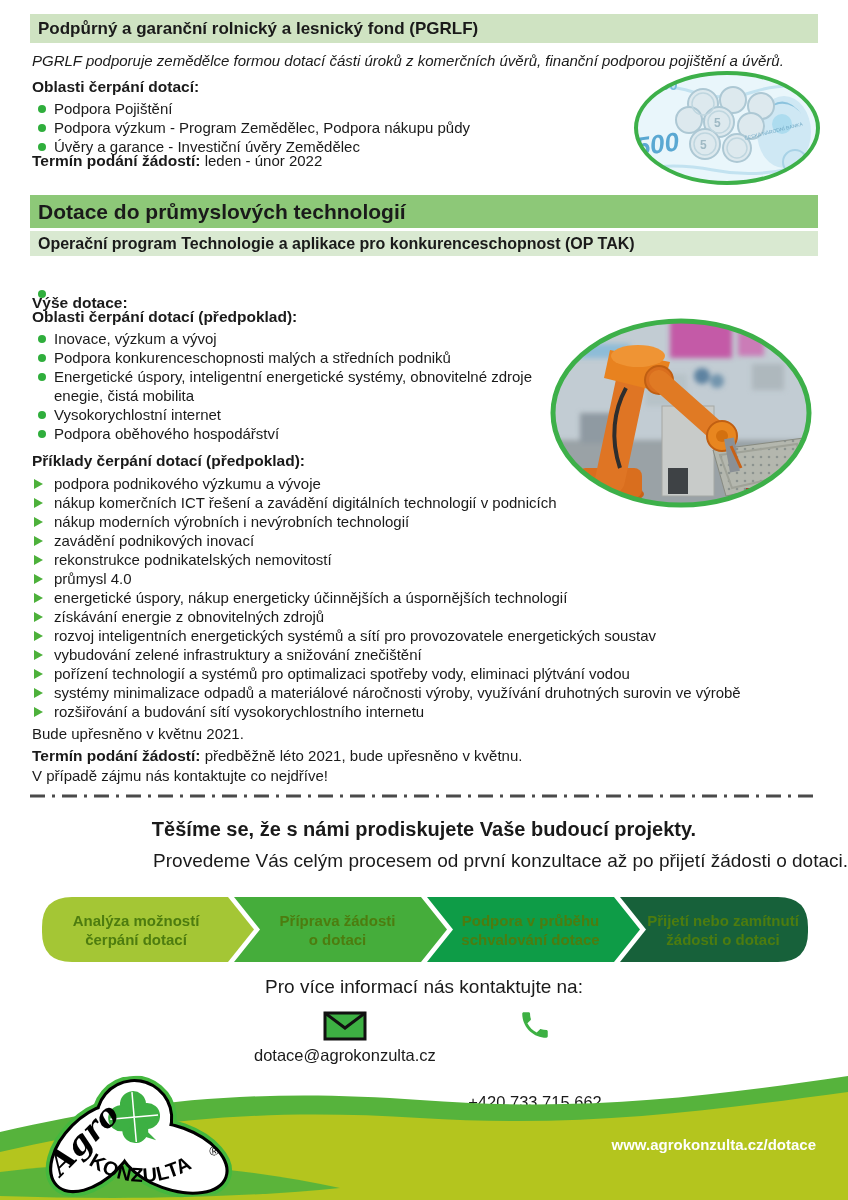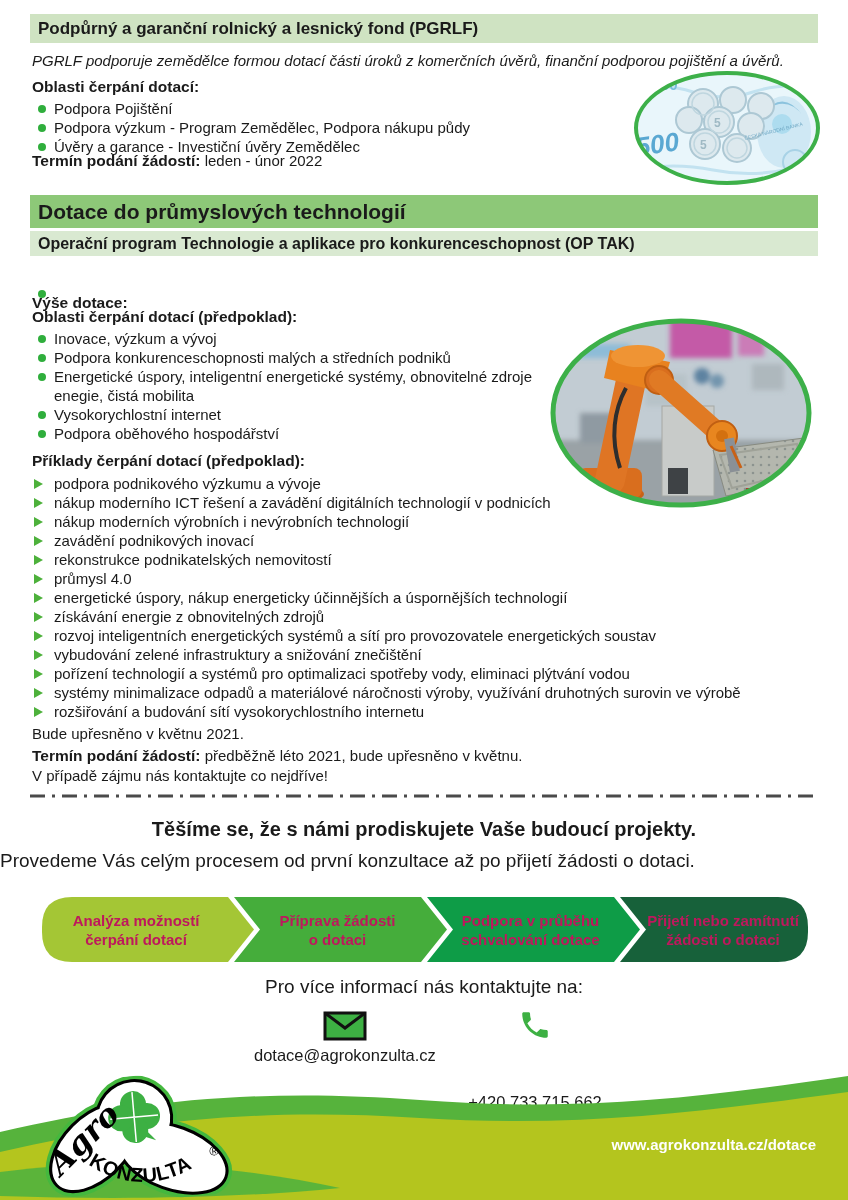--- a/index.html
+++ b/index.html
@@ -18,25 +18,25 @@
   ul{list-style:none;margin:0;padding:0;}
   .blist li,.alist li{position:relative;padding-left:22px;font-size:15px;line-height:19px;}
   .bullet{position:absolute;left:6px;top:6px;width:8px;height:8px;border-radius:50%;
           background:#2fae3c;}
   .arrow{position:absolute;left:2px;top:4.5px;width:0;height:0;
          border-left:9px solid #4db13b;border-top:5px solid transparent;
          border-bottom:5px solid transparent;}
   .sep{position:absolute;left:30px;top:793px;}
   .headline{position:absolute;left:0;width:848px;top:818px;text-align:center;
             font-size:20px;font-weight:bold;}
-  .subheadline{position:absolute;left:0;width:848px;top:850px;text-align:left;font-size:19px;}
+  .subheadline{position:absolute;left:0;width:848px;top:850px;text-align:right;font-size:19px;}
   .steps{position:absolute;left:42px;top:897px;width:766px;height:65px;}
   .steps svg{position:absolute;left:0;top:0;}
   .step-text{position:absolute;top:0;height:65px;display:flex;flex-direction:column;
-             justify-content:center;text-align:center;color:#be185d;font-weight:bold;
+             justify-content:center;text-align:center;color:#4d7c0f;font-weight:bold;
              font-size:15px;line-height:19px;align-items:center;}
   .contact-label{position:absolute;left:0;width:848px;top:976px;text-align:center;font-size:19px;}
   .contact-icon{position:absolute;top:1010px;}
   .contact-text{position:absolute;top:1046px;font-size:16.5px;}
   .footer-web{position:absolute;right:32px;top:1136px;color:#fff;font-weight:bold;
               font-size:15px;}
   .footer-addr{position:absolute;right:32px;top:1208px;color:#a16207;font-size:15px;}
 </style>
 </head>
 <body>
@@ -180,21 +180,21 @@
     <rect x="177" y="120" width="10" height="34" fill="#8a9096" transform="rotate(-10 182 137)"></rect>
     <path d="M181,128 L191,150" stroke="#c96115" stroke-width="3"></path>
   </g>
   <ellipse cx="131" cy="95" rx="128" ry="92" fill="none" stroke="#3db049" stroke-width="5"></ellipse>
 </svg>
 
 <div class="abs" style="left:32px;top:452px;"><span class="lbl">Příklady čerpání dotací (předpoklad):</span></div>
 
 <ul class="alist abs" style="left:32px;top:474px;width:786px;">
   <li><span class="arrow"></span><span>podpora podnikového výzkumu a vývoje</span></li>
-  <li><span class="arrow"></span><span>nákup moderního ICT řešení a zavádění digitálních technologií v podnicích</span></li>
+  <li><span class="arrow"></span><span>nákup komerčních ICT řešení a zavádění digitálních technologií v podnicích</span></li>
   <li><span class="arrow"></span><span>nákup moderních výrobních i nevýrobních technologií</span></li>
   <li><span class="arrow"></span><span>zavádění podnikových inovací</span></li>
   <li><span class="arrow"></span><span>rekonstrukce podnikatelských nemovitostí</span></li>
   <li><span class="arrow"></span><span>průmysl 4.0</span></li>
   <li><span class="arrow"></span><span>energetické úspory, nákup energeticky účinnějších a úspornějších technologií</span></li>
   <li><span class="arrow"></span><span>získávání energie z obnovitelných zdrojů</span></li>
   <li><span class="arrow"></span><span>rozvoj inteligentních energetických systémů a sítí pro provozovatele energetických soustav</span></li>
   <li><span class="arrow"></span><span>vybudování zelené infrastruktury a snižování znečištění</span></li>
   <li><span class="arrow"></span><span>pořízení technologií a systémů pro optimalizaci spotřeby vody, eliminaci plýtvání vodou</span></li>
   <li><span class="arrow"></span><span>systémy minimalizace odpadů a materiálové náročnosti výroby, využívání druhotných surovin ve výrobě</span></li>

